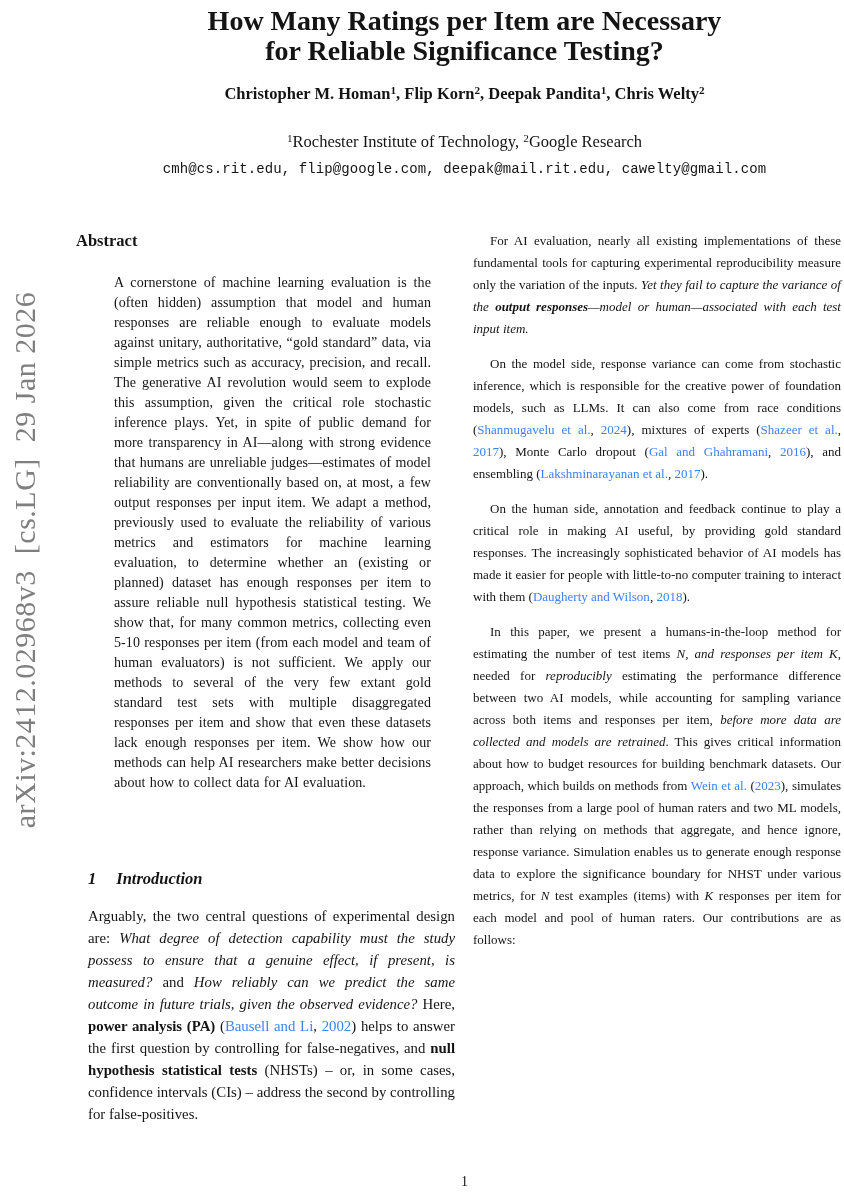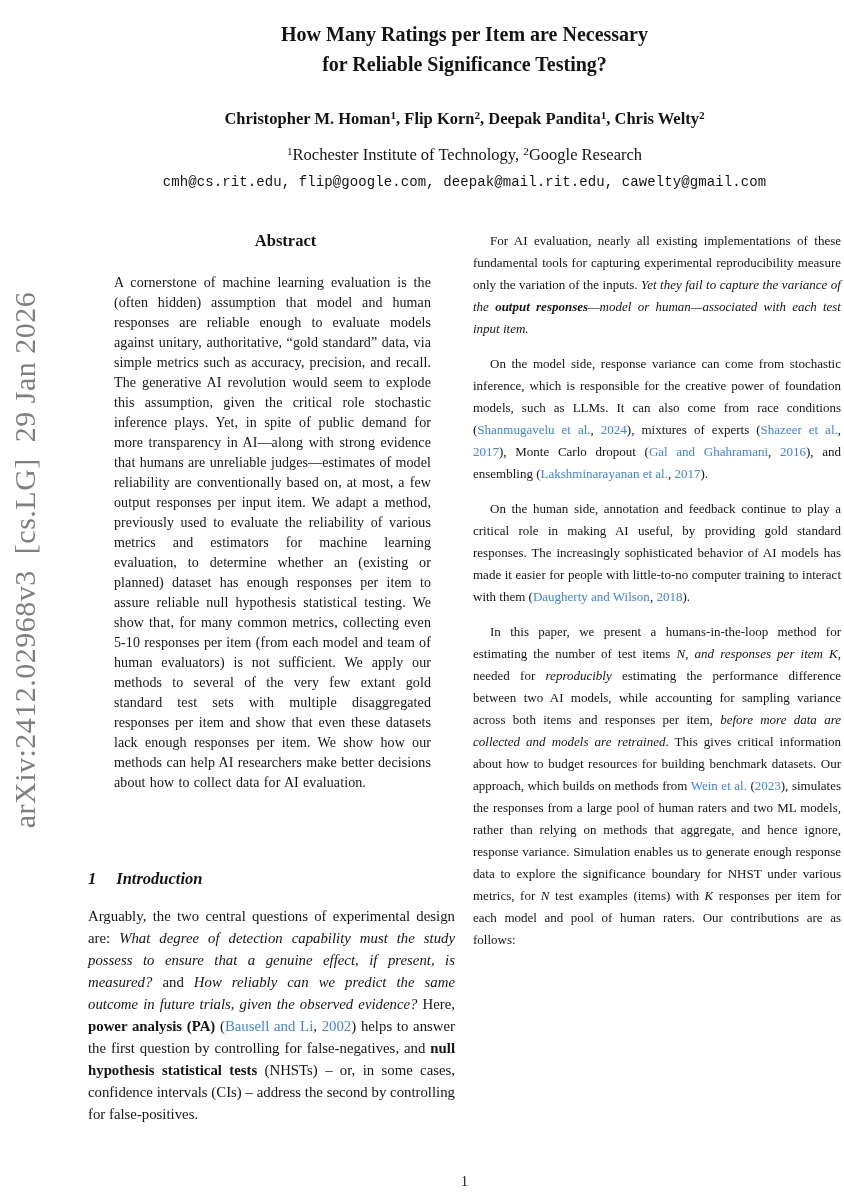--- a/index.html
+++ b/index.html
@@ -7,27 +7,27 @@
     position:relative;width:844px;height:1200px;background:#ffffff;
     overflow:hidden;color:#141414;
     font-family:"Liberation Serif", serif;
   }
   .watermark{
     position:absolute;left:25px;top:560px;
     transform:translate(-50%,-50%) rotate(-90deg);
     font-size:30px;color:#7f7f7f;white-space:pre;letter-spacing:0.5px;
   }
   .header{position:absolute;left:88px;top:0;width:753px;text-align:center;}
-  .title{font-size:20px;font-weight:bold;line-height:30px;padding-top:19px;}
-  .authors{margin-top:30px;font-size:16.5px;font-weight:bold;}
-  .affiliations{margin-top:16px;font-size:16.5px;}
+  .title{font-size:28px;font-weight:bold;line-height:30px;padding-top:6px;}
+  .authors{margin-top:18px;font-size:16.5px;font-weight:bold;}
+  .affiliations{margin-top:28px;font-size:16.5px;}
   .emails{margin-top:9px;font-family:"Liberation Mono", monospace;font-size:14px;letter-spacing:0.1px;}
   .abstract-heading{
-    position:absolute;left:102px;top:231px;width:367px;
-    text-align:center;font-weight:bold;font-size:16.5px;
+    position:absolute;left:76px;top:231px;width:367px;
+    text-align:left;font-weight:bold;font-size:16.5px;
   }
   .abstract-body{
     position:absolute;left:114px;top:273px;width:317px;
     font-size:14px;line-height:20px;text-align:justify;
     letter-spacing:0.1px;word-spacing:0.6px;
   }
   .section-heading{
     position:absolute;left:88px;top:869px;width:367px;
     font-weight:bold;font-size:16.5px;font-style:italic;
   }

